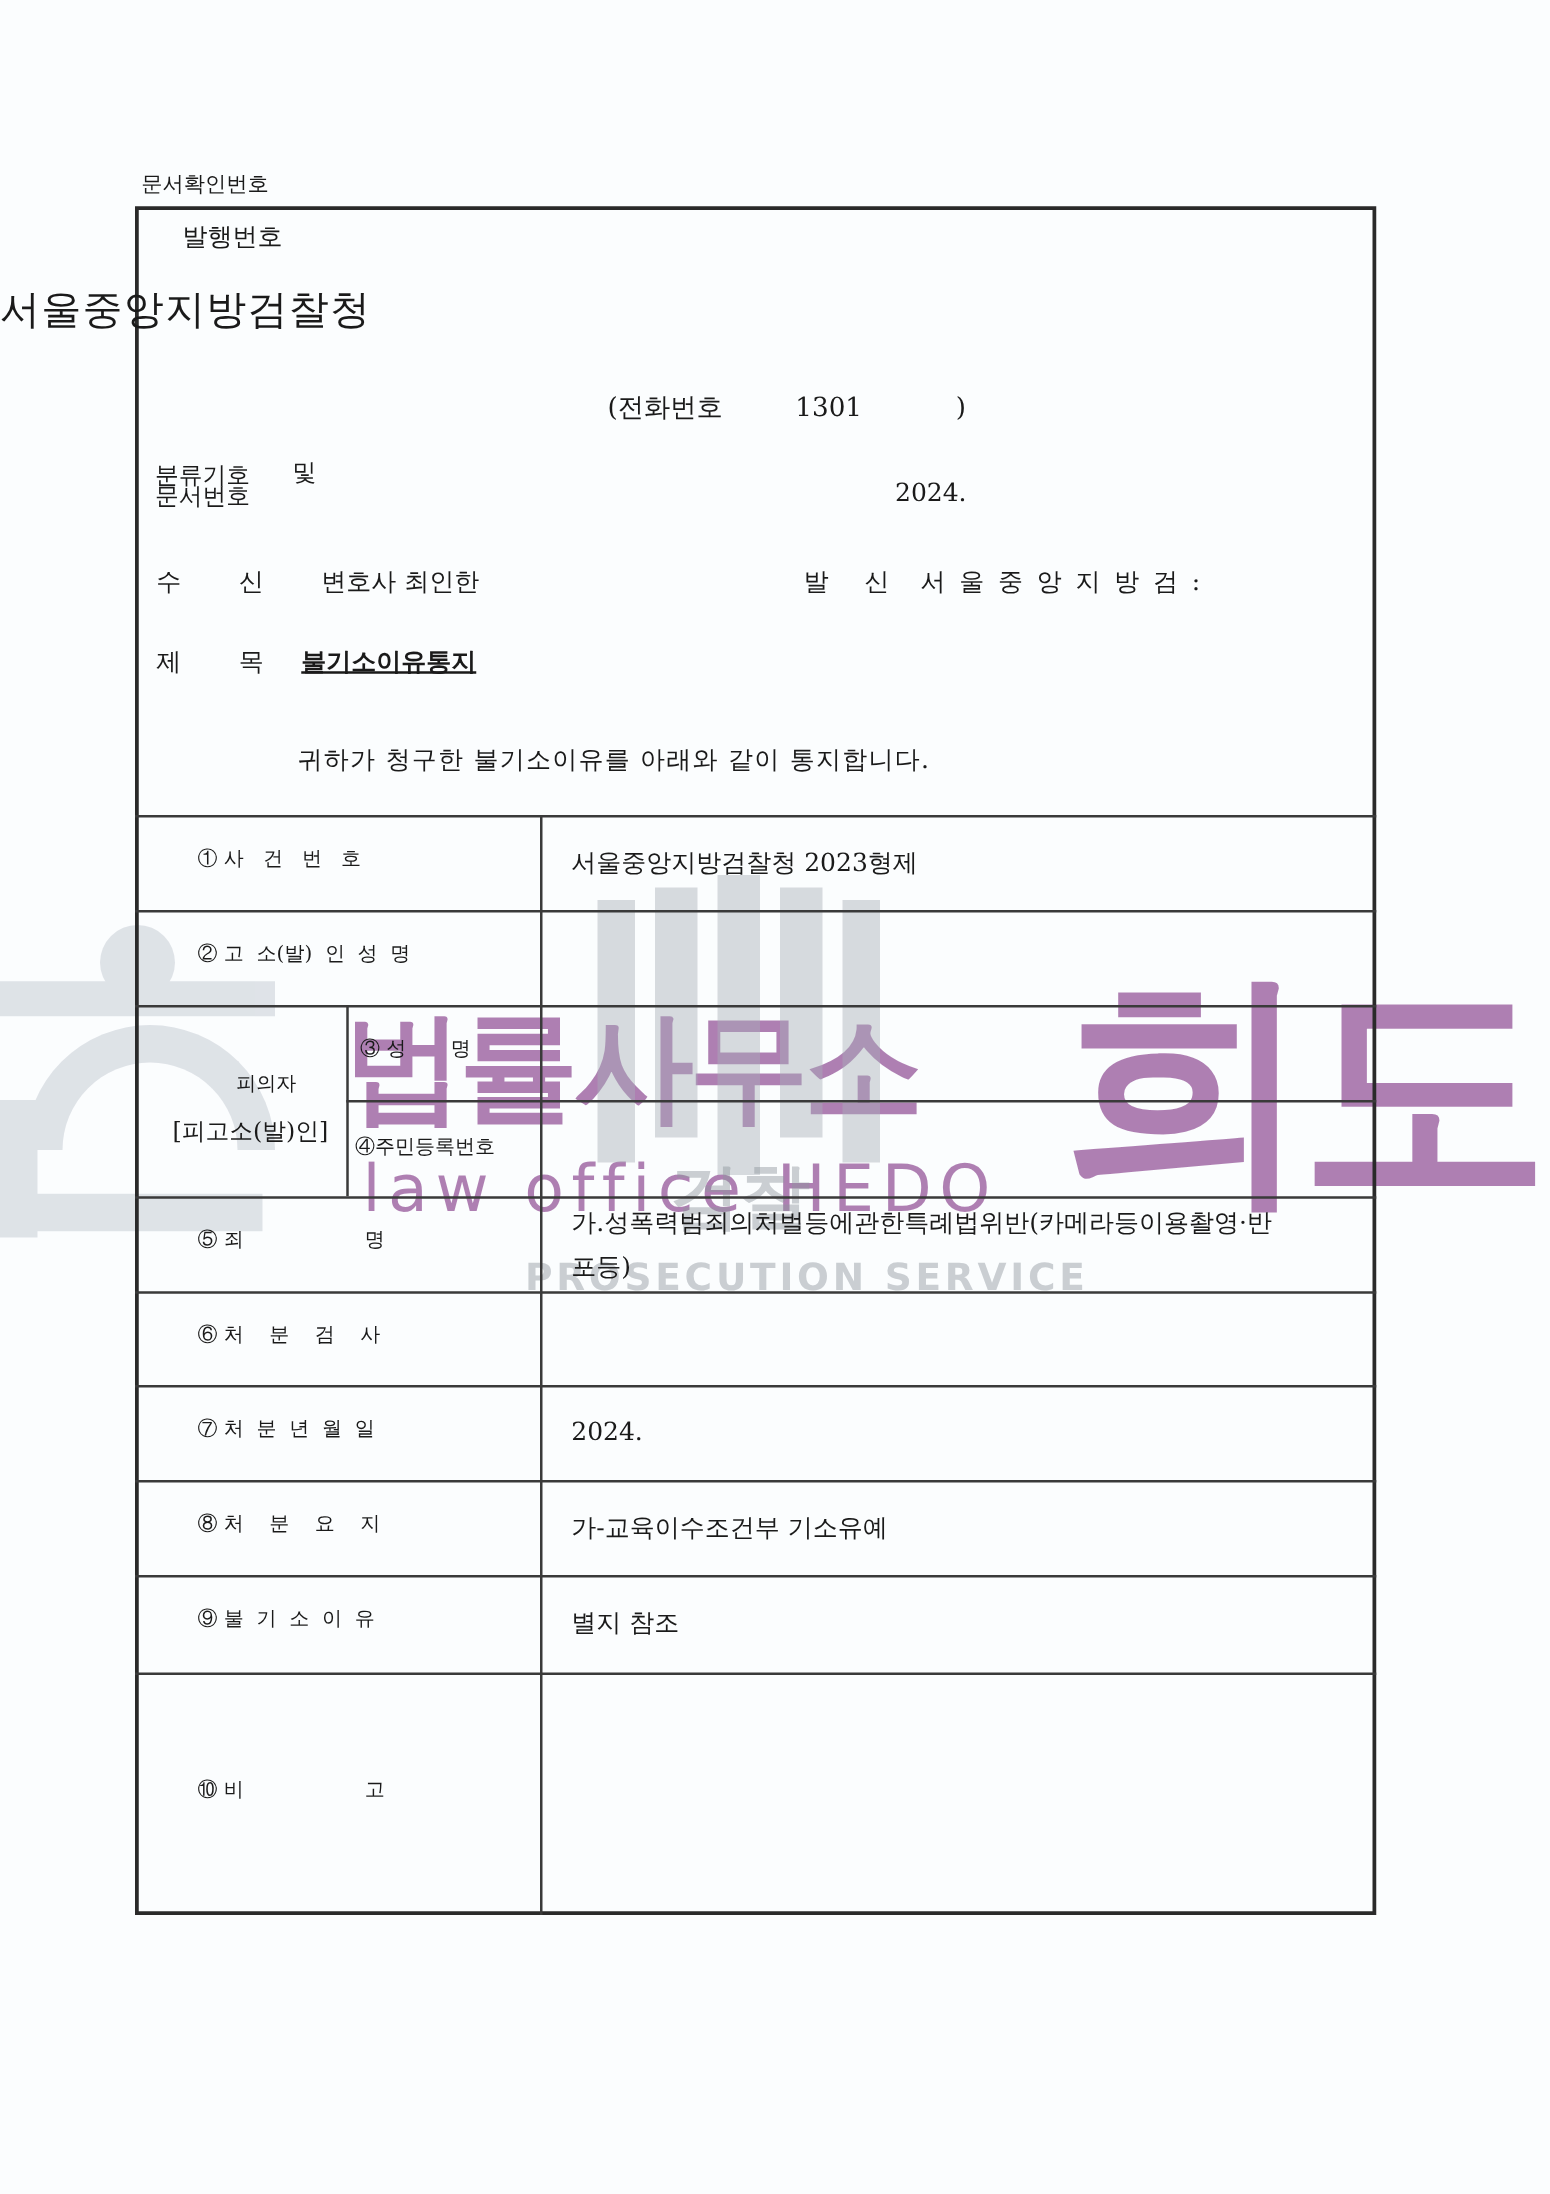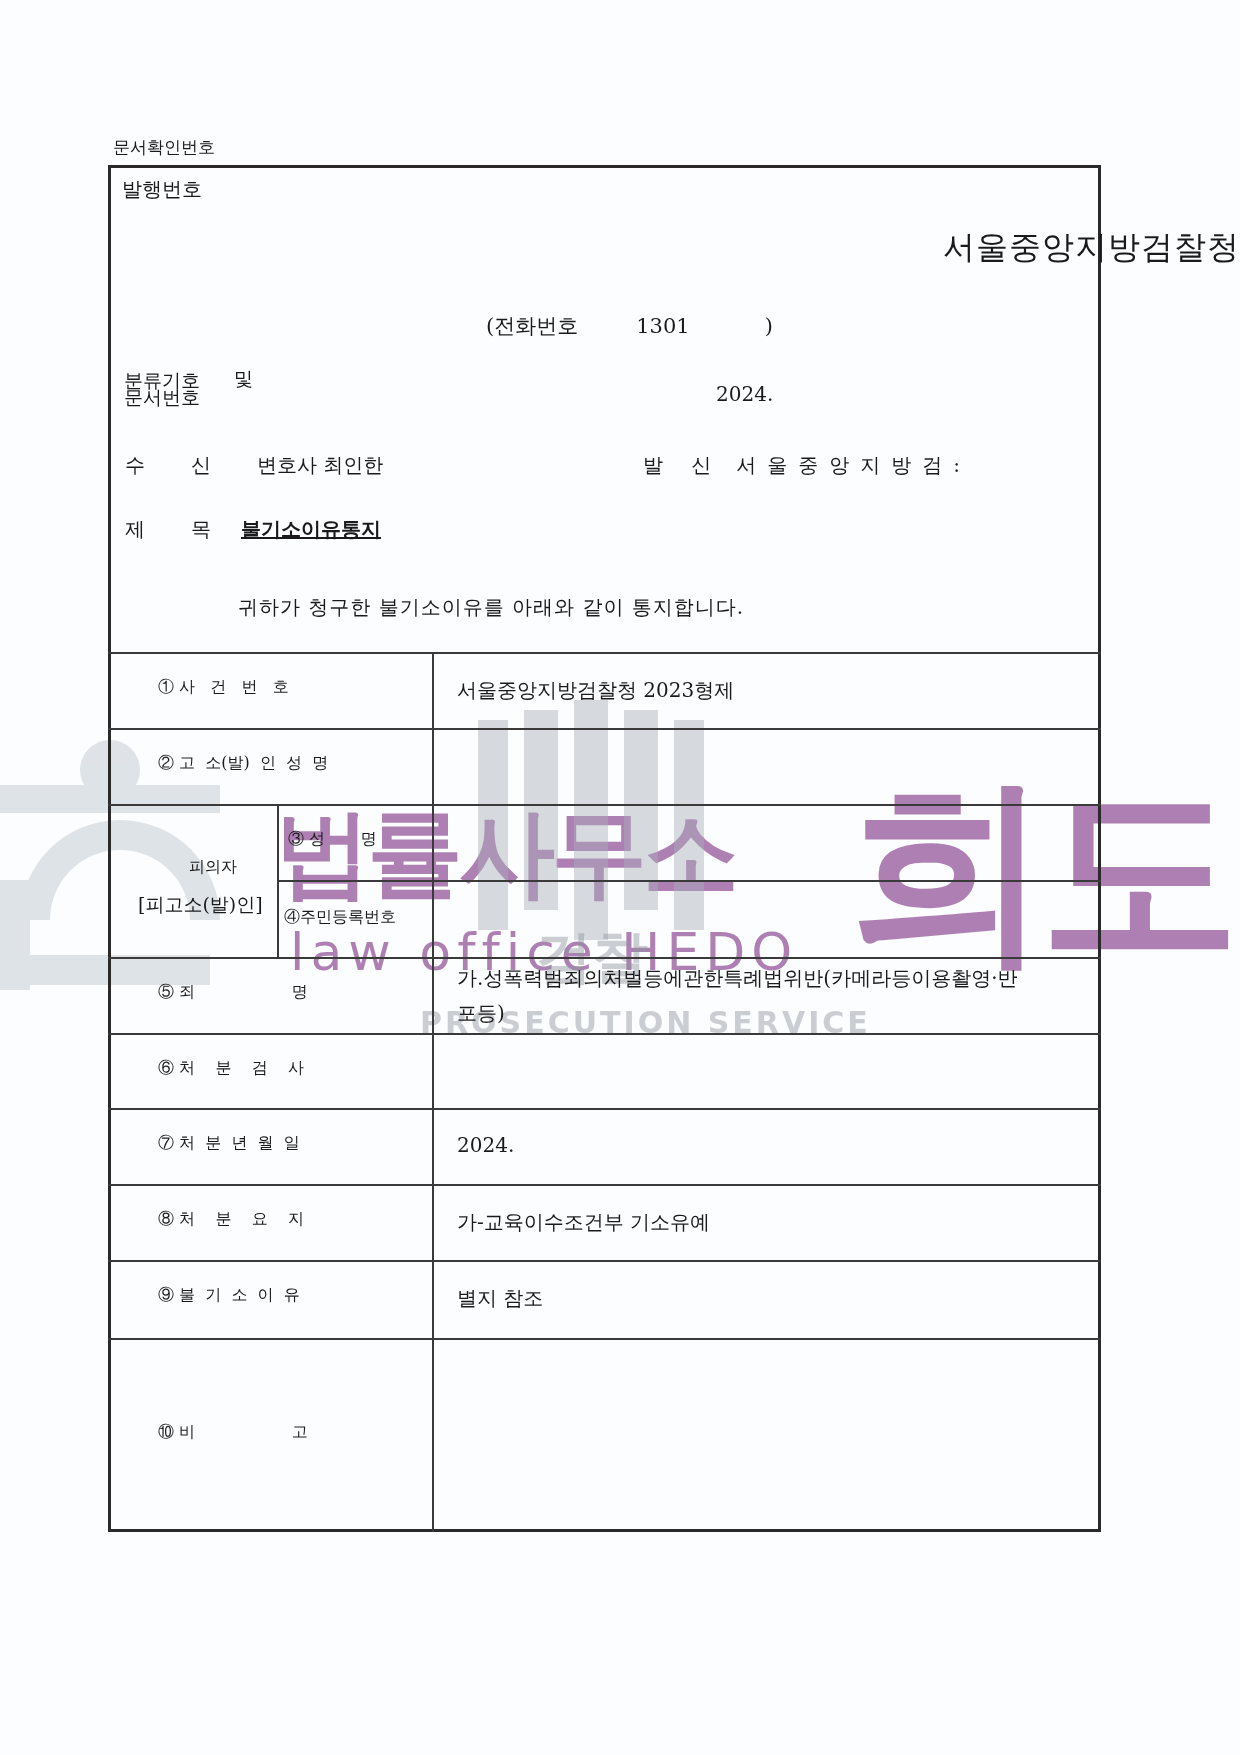--- a/index.html
+++ b/index.html
@@ -8,22 +8,22 @@
     background: #fbfdfe;
     font-family: "DejaVu Serif", "Liberation Serif", serif;
     color: #1a1a1a;
   }
   .abs { position: absolute; }
   .doc-id-label { left: 113px; top: 136px; font-size: 17px; }
   .outer-box {
     left: 108px; top: 165px; width: 993px; height: 1367px;
     border: 3px solid #2a2a2a; box-sizing: border-box;
   }
-  .issue-no { left: 122px; top: 176px; font-size: 20px; }
-  .agency-title { left: 0; width: 1240px; top: 226px; text-align: right; font-size: 32px; letter-spacing: 1px; }
+  .issue-no { left: 146px; top: 176px; font-size: 20px; }
+  .agency-title { left: 0; width: 1240px; top: 226px; text-align: left; font-size: 32px; letter-spacing: 1px; }
   .phone-line { left: 486px; top: 312px; font-size: 21px; }
   .phone-line .lbl { margin-right: 58px; }
   .phone-line .num { margin-right: 75px; }
   .classif { left: 124px; top: 372px; font-size: 19px; line-height: 17px; }
   .classif .l2 { display:block; }
   .classif .and { position: absolute; left: 110px; top: -2px; }
   .date-top { left: 716px; top: 382px; font-size: 20px; }
   .recv { left: 125px; top: 452px; font-size: 20px; }
   .recv .k1 { margin-right: 46px; }
   .recv .k2 { margin-right: 46px; }

